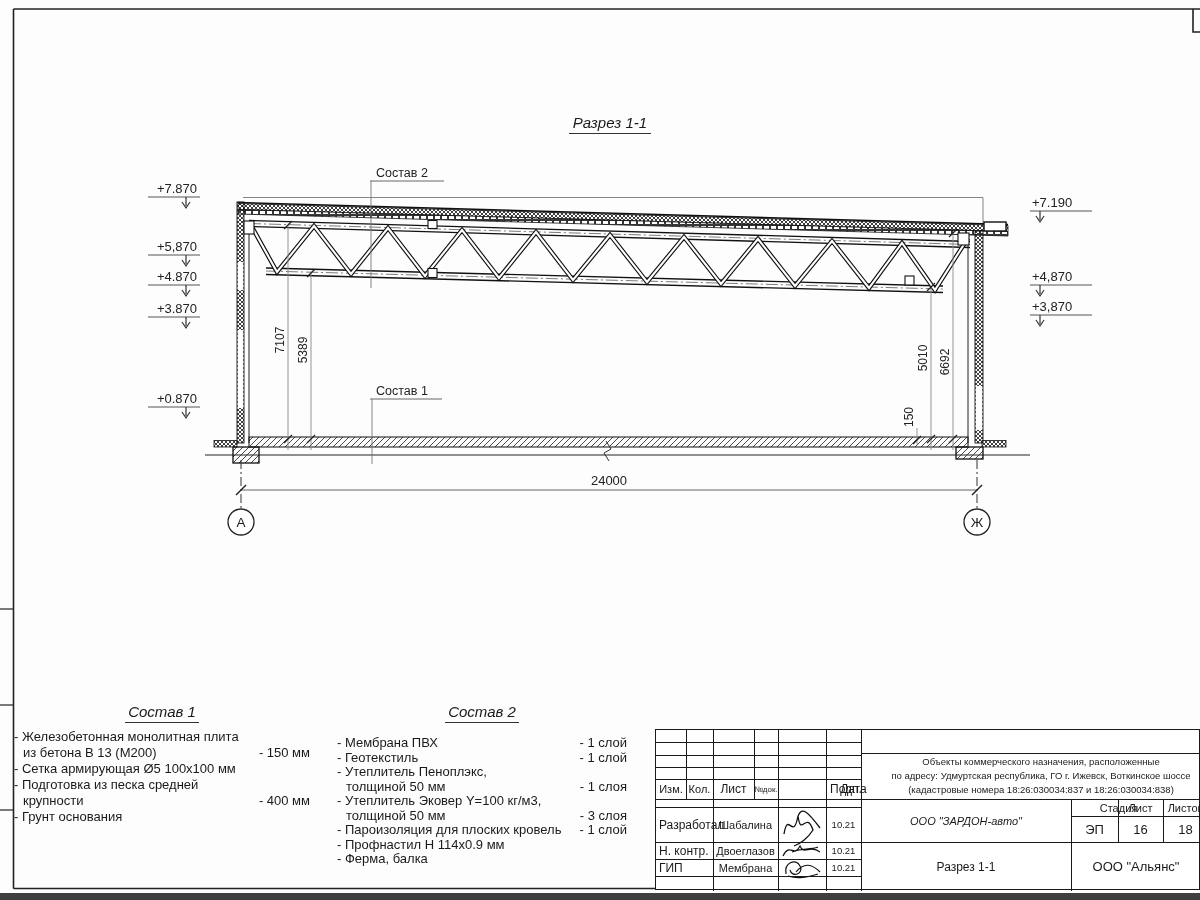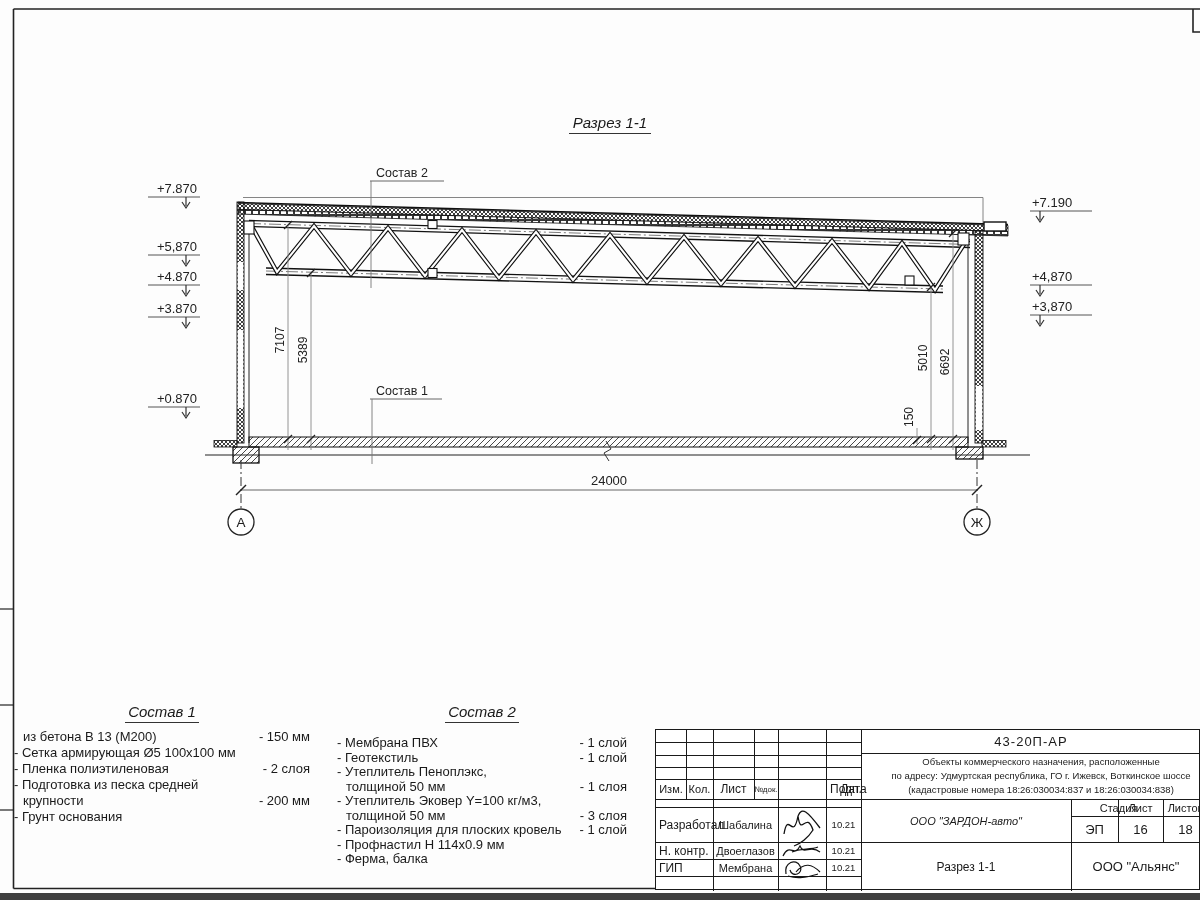--- a/index.html
+++ b/index.html
@@ -230,39 +230,39 @@
 
 
 <div class="sec-title">
   <span>Разрез 1-1</span>
 </div>
 
 
 <div class="complist c1">
   <div class="comp-title"><span>Состав 1</span></div>
   <div class="crows">
+    <div class="crow">
+          <span>- Железобетонная  монолитная плита</span>
+          <span></span>
+        </div>
     <div class="crow cont">
           <span>из бетона В 13 (М200)</span>
           <span>- 150 мм</span>
         </div>
     <div class="crow">
           <span>- Сетка армирующая Ø5 100x100 мм</span>
           <span></span>
         </div>
     <div class="crow">
-          <span>- Пленка полиэтиленовая</span>
-          <span>-  2 слоя</span>
-        </div>
-    <div class="crow">
           <span>- Подготовка из песка средней</span>
           <span></span>
         </div>
     <div class="crow cont">
           <span>крупности</span>
-          <span>- 200 мм</span>
+          <span>- 400 мм</span>
         </div>
     <div class="crow">
           <span>- Грунт основания</span>
           <span></span>
         </div>
   </div>
 </div>
 
 
 <div class="complist c2">
@@ -353,21 +353,20 @@
   <svg class="sig" style="left:122px;top:74px;" width="48" height="44">
     <path d="M6,30 C10,6 15,38 20,12 C23,34 28,6 35,26 C30,34 22,40 16,42 M20,12 C24,2 30,8 42,24" fill="none" stroke="#111" stroke-width="1.3"></path>
   </svg>
   <svg class="sig" style="left:122px;top:108px;" width="48" height="24">
     <path d="M5,18 C12,4 16,20 22,8 C26,18 32,6 42,14 M14,14 C22,10 32,12 40,9" fill="none" stroke="#111" stroke-width="1.2"></path>
   </svg>
   <svg class="sig" style="left:122px;top:124px;" width="48" height="26">
     <path d="M8,20 C6,8 18,4 22,12 C26,20 14,24 12,16 M18,18 C26,8 34,10 42,18 M10,22 C22,26 32,22 40,20" fill="none" stroke="#111" stroke-width="1.2"></path>
   </svg>
 
-  <div class="cell f13" style="left:205px;top:0;width:340px;height:23px;letter-spacing:1px;">43-20П-АР</div>
   <div class="cell desc f9" style="left:205px;top:23px;width:340px;height:46px;padding-left:10px;">
     <span>Объекты коммерческого назначения, расположенные</span>
     <span>по адресу: Удмуртская республика, ГО г. Ижевск, Воткинское шоссе</span>
     <span>(кадастровые номера 18:26:030034:837 и 18:26:030034:838)</span>
   </div>
   <div class="cell it f11" style="left:205px;top:69px;width:210px;height:43px;">ООО "ЗАРДОН-авто"</div>
   <div class="cell f11" style="left:415px;top:69px;width:47px;height:17px;margin-left:24px;">Стадия</div>
   <div class="cell f11" style="left:462px;top:69px;width:45px;height:17px;">Лист</div>
   <div class="cell f11" style="left:507px;top:69px;width:45px;height:17px;">Листов</div>
   <div class="cell f13" style="left:415px;top:86px;width:47px;height:26px;">ЭП</div>

